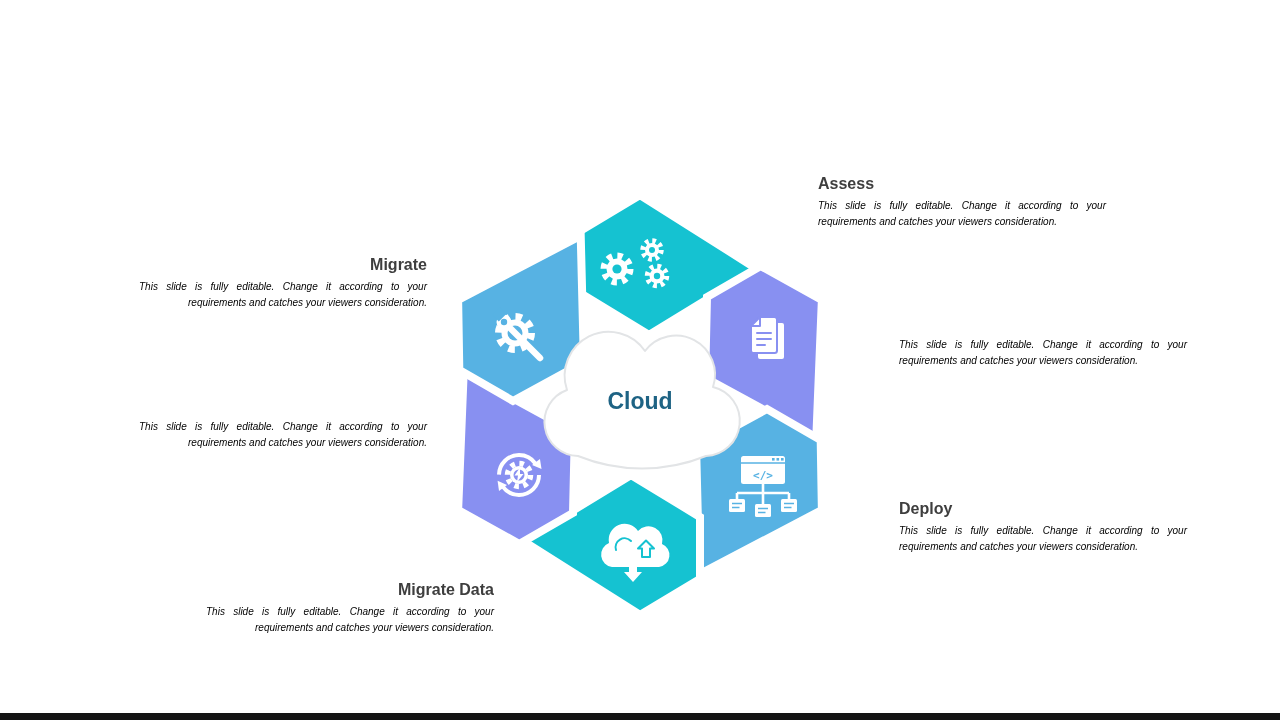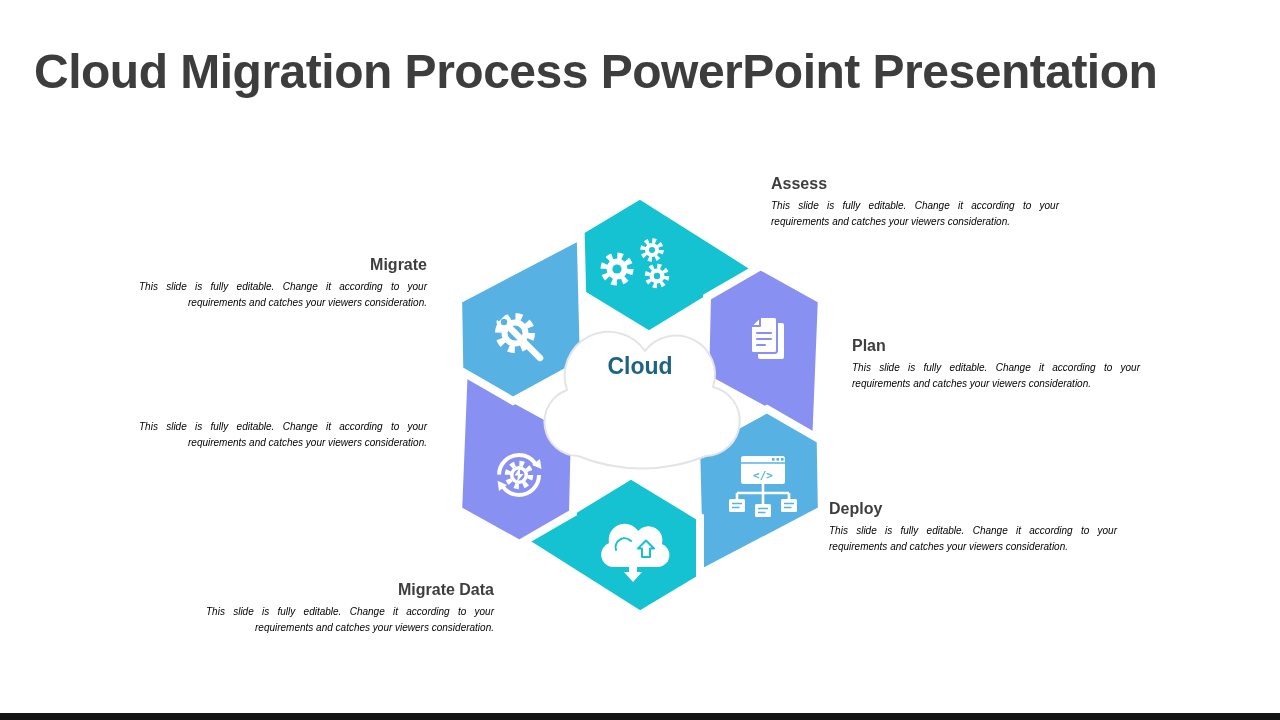--- a/index.html
+++ b/index.html
@@ -9,40 +9,39 @@
                color:#3D3D3D;letter-spacing:-0.5px;white-space:nowrap;}
   svg.diagram{position:absolute;left:0;top:0;width:1280px;height:720px;}
   .piece{stroke:#fff;stroke-width:8;stroke-linejoin:miter;}
   .ic-ring{fill:none;stroke:#fff;stroke-width:7;}
   .ic-ring.sm{stroke-width:5.5;}
   .code-label{font-family:"DejaVu Sans Mono",monospace;font-size:11px;font-weight:bold;text-anchor:middle;}
   .step-text{position:absolute;width:288px;}
   .step-heading{font-size:16px;font-weight:700;color:#3E3E3E;margin:0 0 5px 0;}
   .step-desc{margin:0;font-size:10px;font-style:italic;color:#000000;line-height:16.3px;
              text-align:justify;}
-  .right-col{text-align:left;}
+  .right-col{text-align:left;margin-left:47px;}
   .right-col .step-desc{text-align-last:left;}
   .left-col{text-align:right;}
   .left-col .step-desc{text-align-last:right;}
   #assess-text{left:771px;top:175px;}
   #plan-text{left:852px;top:337px;}
-  #deploy-text{left:829px;top:500px;}
+  #deploy-text{left:852px;top:500px;}
   #optimize-text{left:139px;top:256px;}
   #operate-text{left:139px;top:419px;}
   #migrate-text{left:206px;top:581px;}
-  .center-label{position:absolute;left:548px;top:352px;width:184px;text-align:center;
+  .center-label{position:absolute;left:548px;top:387px;width:184px;text-align:center;
                 font-size:23px;font-weight:700;color:#1E6384;line-height:28px;}
   .bottom-bar{position:absolute;left:0;bottom:0;width:1280px;height:7px;background:#141414;}
 </style>
 </head>
 <body>
 
 <div class="slide">
 
-  <h1 class="slide-title">Cloud Migration Process PowerPoint Presentation</h1>
 
   <svg class="diagram" viewBox="0 0 1280 720">
 
     <g>
       <polygon class="piece" points="640,195 757,269 649,335 580,293 580,231" transform="rotate(0 640 405)" fill="#15C2D1"></polygon>
     </g>
     <g>
       <polygon class="piece" points="640,195 757,269 649,335 580,293 580,231" transform="rotate(60 640 405)" fill="#8890F1"></polygon>
     </g>
     <g>
@@ -125,21 +124,20 @@
 
   <div class="center-label">
     <div>Cloud</div>
   </div>
 
   <div class="step-text right-col" id="assess-text">
     <div class="step-heading">Assess</div>
     <p class="step-desc">This slide is fully editable. Change it according to your requirements and catches your viewers consideration.</p>
   </div>
   <div class="step-text right-col" id="plan-text">
-    <div class="step-heading">Plan</div>
     <p class="step-desc">This slide is fully editable. Change it according to your requirements and catches your viewers consideration.</p>
   </div>
   <div class="step-text right-col" id="deploy-text">
     <div class="step-heading">Deploy</div>
     <p class="step-desc">This slide is fully editable. Change it according to your requirements and catches your viewers consideration.</p>
   </div>
   <div class="step-text left-col" id="migrate-text">
     <div class="step-heading">Migrate Data</div>
     <p class="step-desc">This slide is fully editable. Change it according to your requirements and catches your viewers consideration.</p>
   </div>

